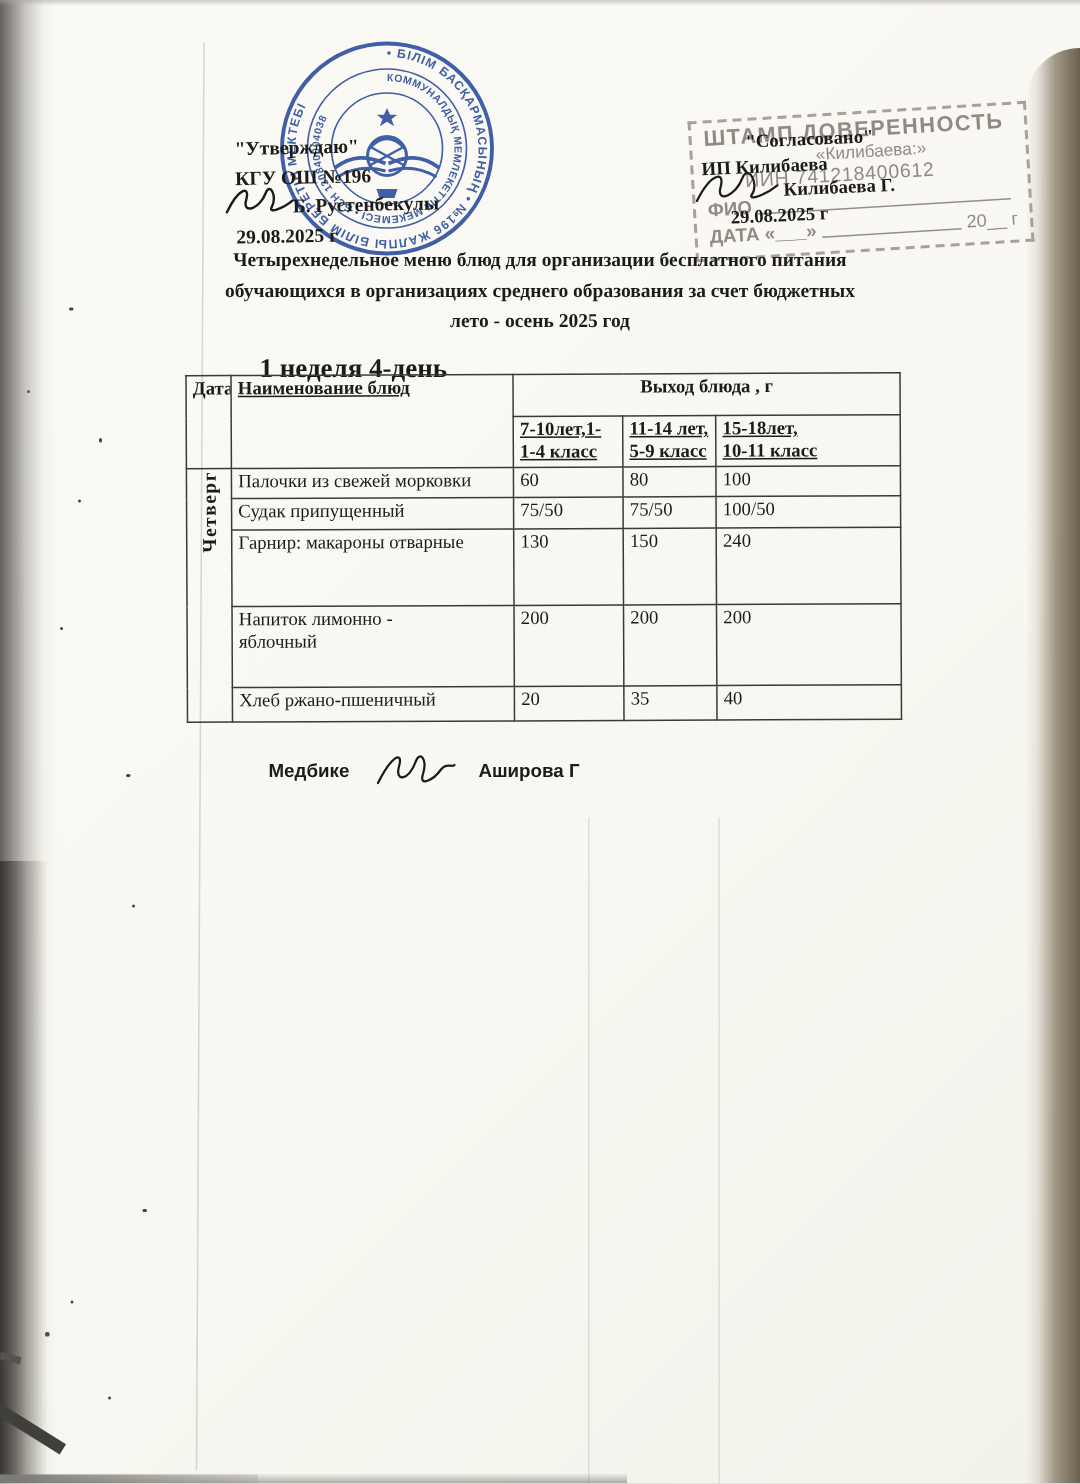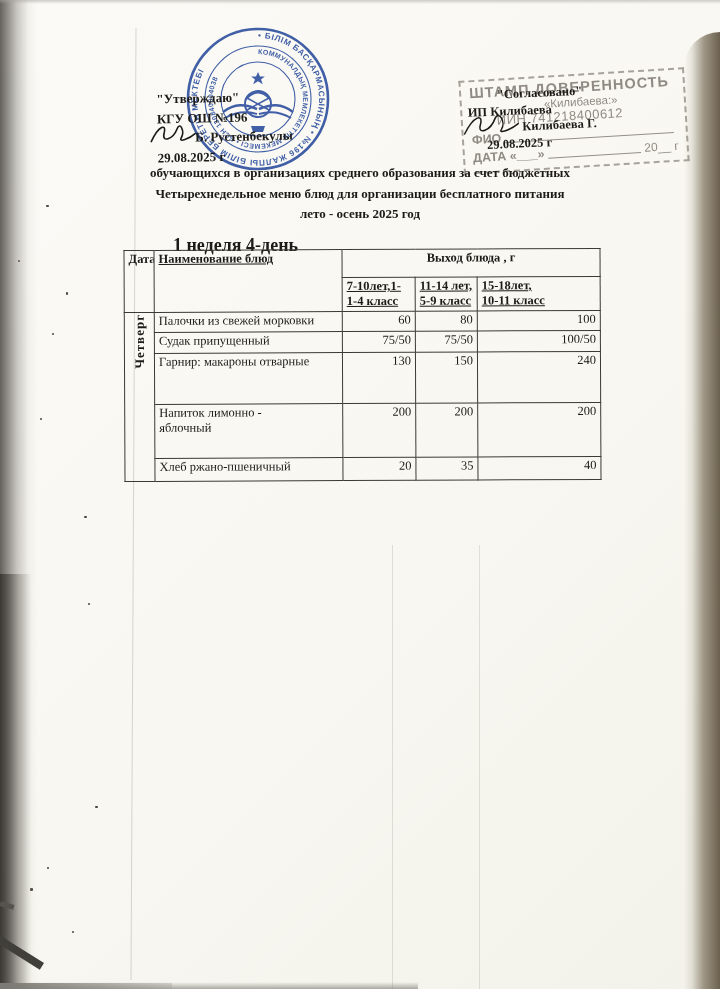--- a/index.html
+++ b/index.html
@@ -54,21 +54,21 @@
   
   .menu{position:absolute;left:124px;top:249px;width:476px;border-collapse:collapse;table-layout:fixed;z-index:2;transform:rotate(-.25deg);}
   .menu td{border:1px solid #3b3a36;padding:1px 4px;vertical-align:top;font-size:12.5px;overflow:hidden;}
   .c-date{vertical-align:bottom;font-weight:bold;font-size:13px;padding:0 1px 2px 2px;margin-left:28px;}
   .c-dish{vertical-align:bottom;font-weight:bold;padding:0 2px 12px 8px;text-decoration:underline;}
   .c-out{text-align:center;font-weight:bold;vertical-align:bottom;padding-bottom:3px;}
   .c-age{font-weight:bold;font-size:11.5px;line-height:14.5px;white-space:pre-line;padding:3px 2px 2px 6px;text-decoration:underline;}
   .c-day{text-align:center;vertical-align:middle;padding:0;}
   .vert{writing-mode:vertical-rl;transform:rotate(180deg);font-weight:bold;font-size:13px;letter-spacing:1px;}
   .cell-dish{padding:2px 4px 2px 6px;white-space:pre-line;}
-  .cell-v{text-align:right;padding-top:2px;}
+  .cell-v{text-align:left;padding-top:2px;}
   
   .footer{position:absolute;left:179px;top:498px;display:flex;align-items:center;z-index:2;
         font-family:"Liberation Sans",sans-serif;font-weight:bold;font-size:12.5px;}
   .footer .sig{margin:0 14px 0 16px;}
 </style>
 </head>
 <body>
 
 <div class="scan">
 
@@ -157,22 +157,22 @@
     <div class="l3">
       <svg class="sig" width="58" height="30" viewBox="0 0 58 30">
         <path d="M2,22 C12,4 22,2 18,14 C15,24 28,20 33,8 C37,-1 44,12 39,19 C35,24 48,20 56,14" fill="none" stroke="#1c1b18" stroke-width="1.5" stroke-linecap="round"></path>
       </svg>
       <span>Килибаева Г.</span>
     </div>
     <div class="l4">29.08.2025 г</div>
   </div>
 
   <div class="doc-title">
+    <div>Четырехнедельное меню блюд для организации бесплатного питания</div>
     <div>обучающихся в организациях среднего образования за счет бюджетных</div>
-    <div>Четырехнедельное меню блюд для организации бесплатного питания</div>
     <div class="season">лето - осень 2025 год</div>
   </div>
   <div class="week">1 неделя 4-день</div>
 
   <table class="menu">
     <colgroup>
       <col style="width:30px">
         <col style="width:188px">
         <col style="width:73px">
         <col style="width:62px">
@@ -222,14 +222,21 @@
     </tr>
     <tr style="height:23px;">
       <td class="cell-dish">Хлеб ржано-пшеничный</td>
       <td class="cell-v">20</td>
       <td class="cell-v">35</td>
       <td class="cell-v">40</td>
     </tr>
   </tbody>
     </table>
 
+  <div class="footer">
+    <span>Медбике</span>
+    <svg class="sig" width="56" height="32" viewBox="0 0 56 32">
+      <path d="M3,24 C12,6 20,2 17,13 C14,24 24,22 28,10 C31,2 36,8 33,18 C30,27 40,22 45,15 C49,10 52,14 54,12" fill="none" stroke="#1c1b18" stroke-width="1.5" stroke-linecap="round"></path>
+    </svg>
+    <span>Аширова Г</span>
+  </div>
 
 </div>
 
 </body></html>

